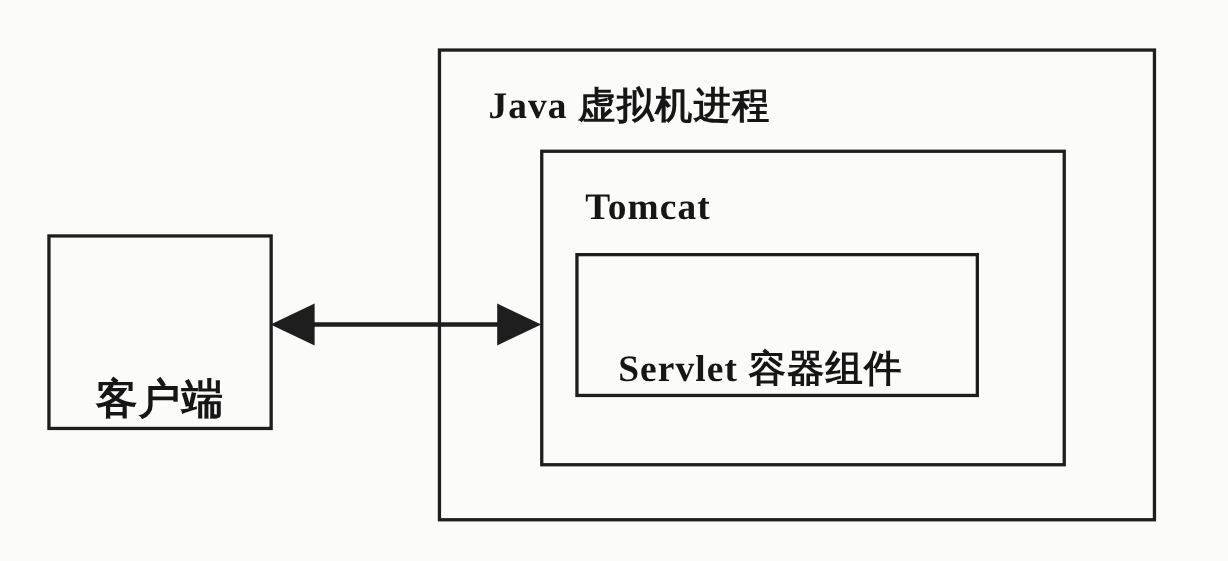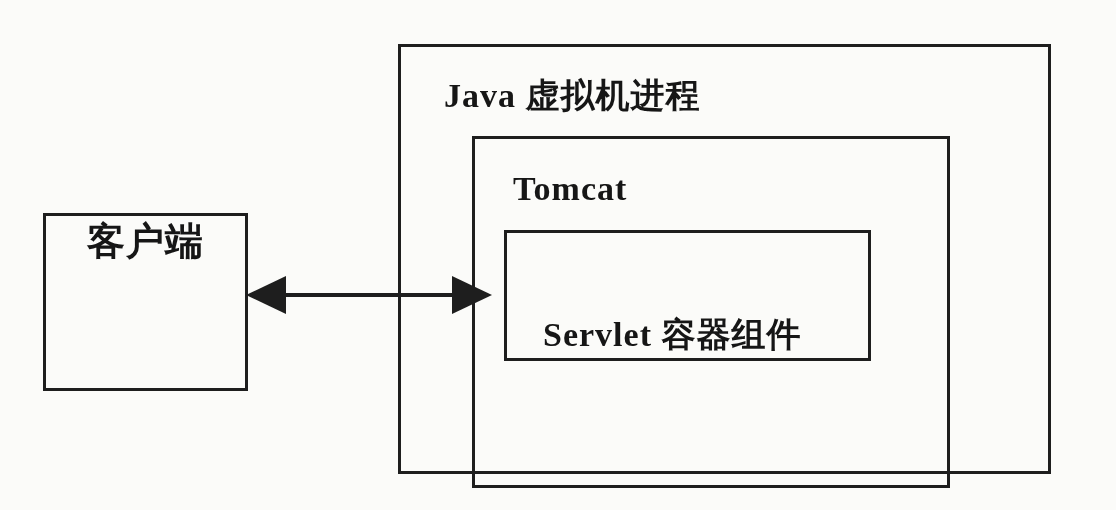--- a/index.html
+++ b/index.html
@@ -32,37 +32,38 @@
     font-weight: 600;
     letter-spacing: 1px;
     white-space: nowrap;
   }
   
   .client-box {
     left: 43px; top: 213px;
     width: 205px; height: 178px;
     display: flex;
     justify-content: center;
-    align-items: flex-start;
+    align-items: flex-end;
+    padding-top: 30px;
   }
   .client-box .label { font-size: 38px; }
   
   .jvm-box {
     left: 398px; top: 44px;
     width: 653px; height: 430px;
   }
   .jvm-label {
     position: absolute;
     left: 43px; top: 26px;
     font-size: 34px;
   }
   
   .tomcat-box {
-    left: 71px; top: 89px;
-    width: 478px; height: 352px;
+    left: 90px; top: 89px;
+    width: 478px; height: 288px;
   }
   .tomcat-label {
     position: absolute;
     left: 38px; top: 31px;
     font-size: 34px;
   }
   
   .servlet-box {
     left: 29px; top: 91px;
     width: 367px; height: 131px;

